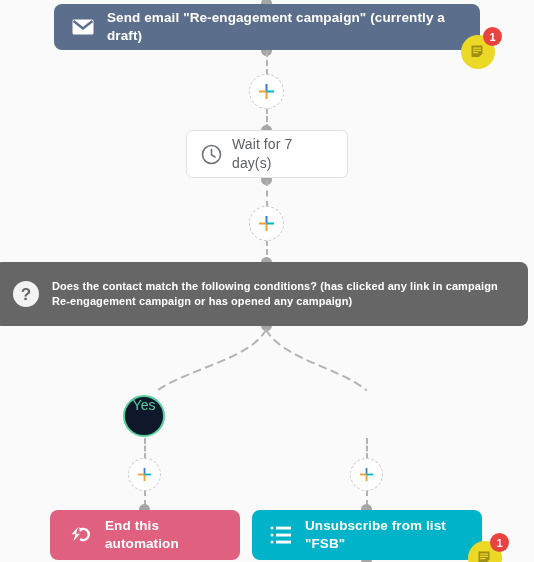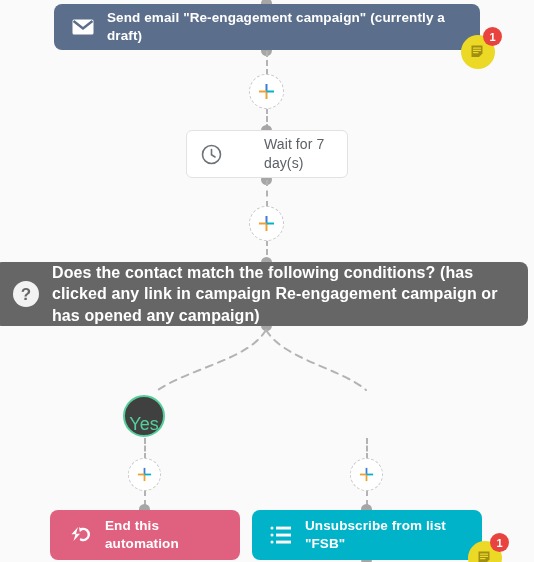--- a/index.html
+++ b/index.html
@@ -61,33 +61,32 @@
   #node-email .nlabel { color: #ffffff; }
 
   
   #node-wait {
     left: 186px; top: 130px; width: 162px; height: 48px;
     background: #ffffff;
     border: 1px solid #e2e2e2;
     border-radius: 6px;
     justify-content: center;
     padding: 0 14px;
-    gap: 32px;
   }
   #node-wait .nlabel { color: #5d6166; font-weight: normal; font-size: 14px; }
   #node-wait .nicon { margin-right: 10px; }
 
   
   #node-condition {
     left: -6px; top: 262px; width: 534px; height: 64px;
     background: #666666;
     align-items: center;
     padding: 0 16px 0 18px;
   }
-  #node-condition .nlabel { color: #ffffff; font-size: 16px; }
+  #node-condition .nlabel { color: #ffffff; font-size: 11px; }
   #node-condition .nicon { margin-right: 12px; }
 
   
   #node-end {
     left: 50px; top: 510px; width: 190px; height: 50px;
     background: #e0617f;
   }
   #node-end .nlabel { color: #ffffff; }
 
   
@@ -108,23 +107,23 @@
   #plus-1 { left: 249px; top: 74px;  width: 35px; height: 35px; }
   #plus-2 { left: 249px; top: 206px; width: 35px; height: 35px; }
   #plus-3 { left: 128px; top: 458px; width: 33px; height: 33px; }
   #plus-4 { left: 350px; top: 458px; width: 33px; height: 33px; }
 
   
   .branchcircle {
     position: absolute;
     width: 42px; height: 42px;
     border-radius: 50%;
-    background: #404040;
-    display: flex; align-items: flex-end; justify-content: center;
-    font-size: 18px;
+    background: #0f172a;
+    display: flex; align-items: flex-start; justify-content: center;
+    font-size: 14px;
   }
   #circle-yes { left: 123px; top: 395px; border: 2px solid #55cf9c; color: #55cf9c; }
   #circle-no  { left: 345px; top: 395px; border: 2px solid #f2686c; color: #f2686c; }
 
   
   .notebadge {
     position: absolute;
     width: 34px; height: 34px;
     border-radius: 50%;
     background: #ecd925;

